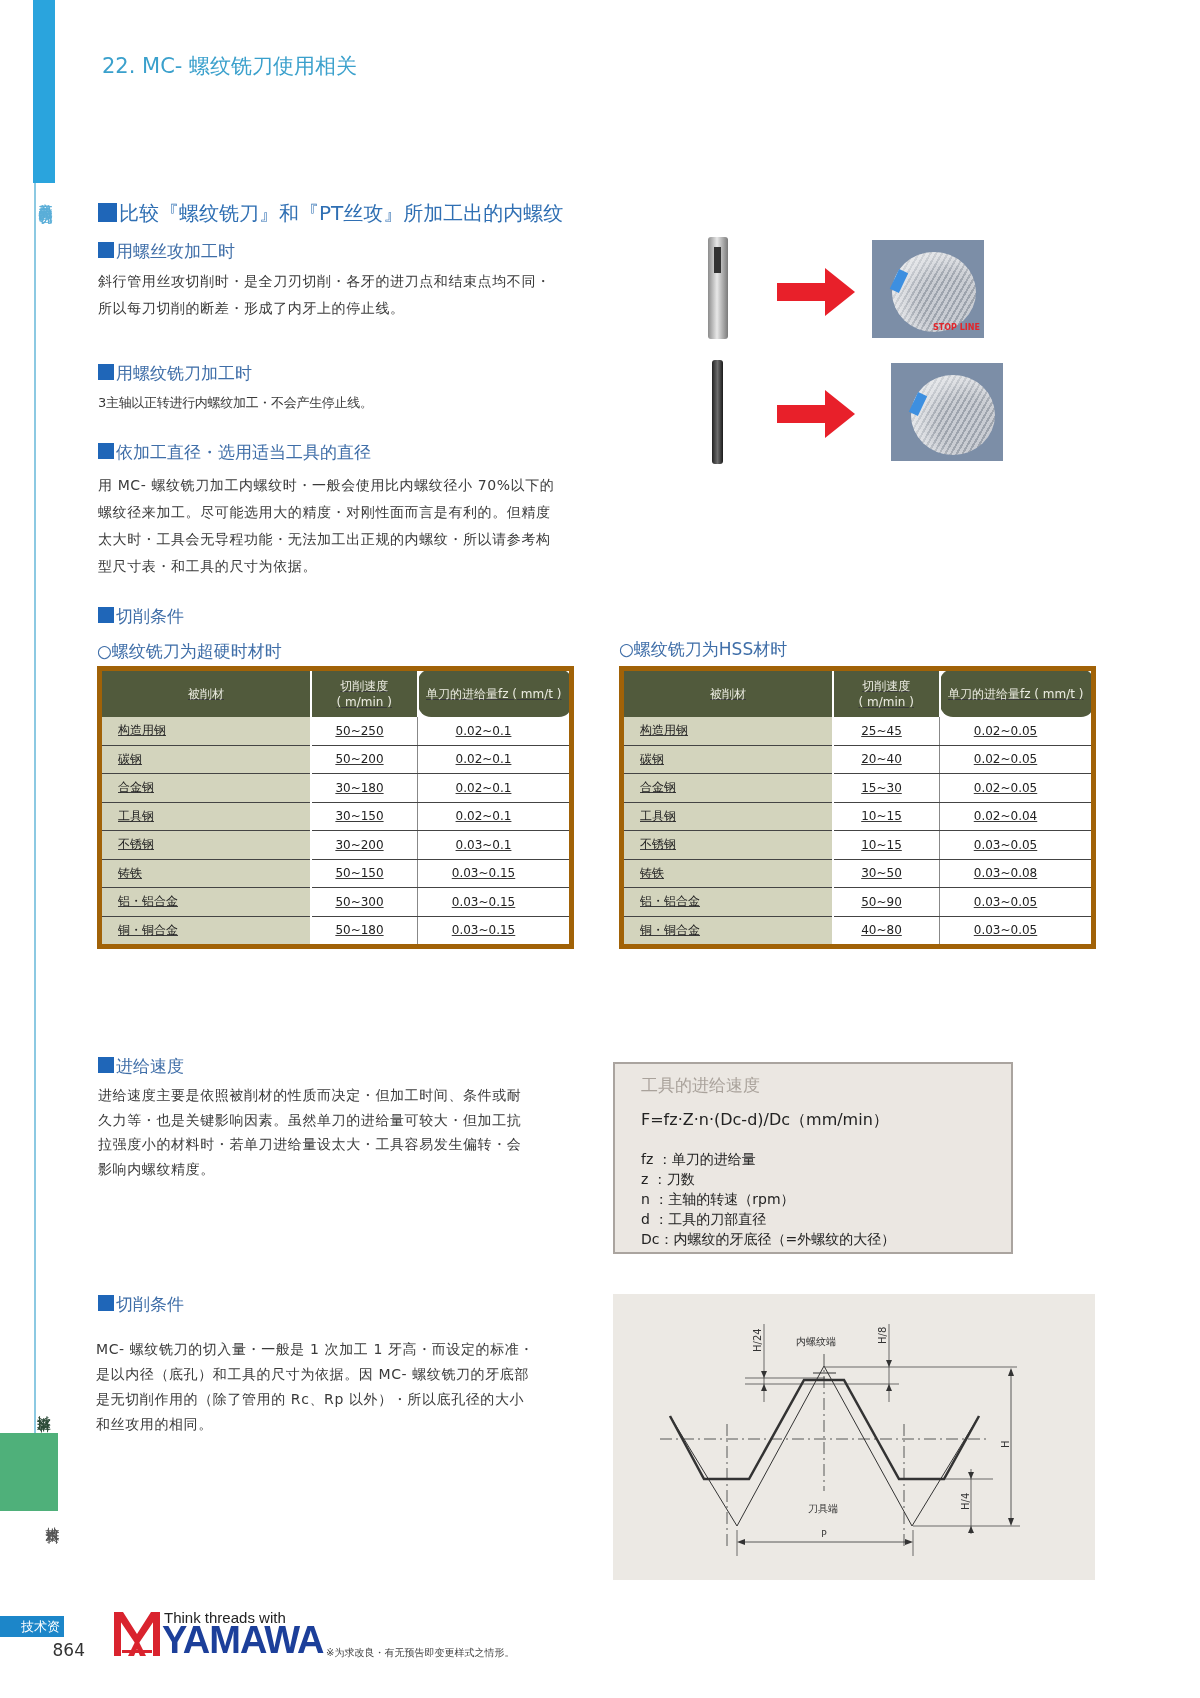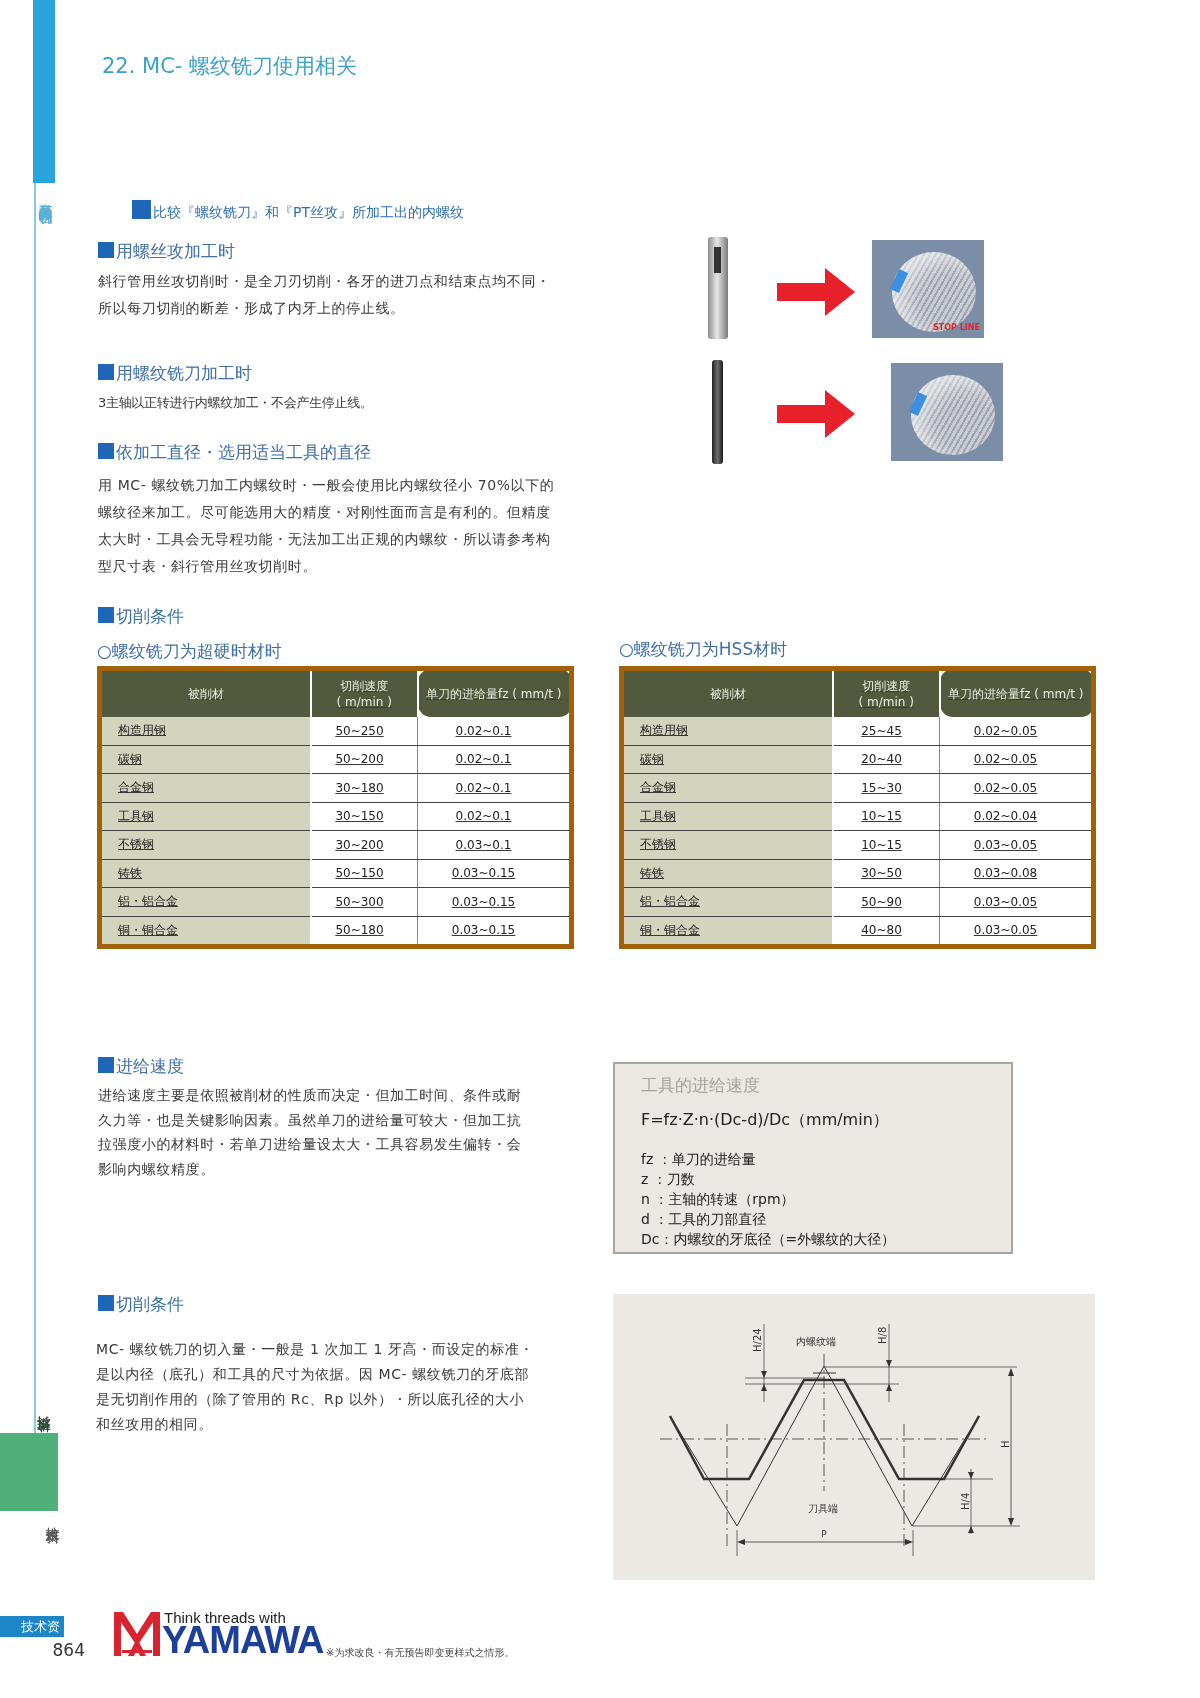--- a/index.html
+++ b/index.html
@@ -13,21 +13,21 @@
   
   .rail-top { left: 33px; top: 0; width: 22px; height: 183px; background: #2aa4dd; }
   .rail-line { left: 34px; top: 183px; width: 2px; height: 1260px; background: #8cc9e2; }
   .rail-text { left: 38px; top: 192px; width: 16px; font-size: 14px; line-height: 16.5px; color: #5aaed8; writing-mode: vertical-rl; letter-spacing: 1px; }
   .rail-green { left: 0; top: 1433px; width: 58px; height: 78px; background: #4fb07a; }
   .rail-green-text { left: 34px; top: 1440px; font-size: 14px; color: #2c4a37; writing-mode: vertical-rl; transform: rotate(180deg); letter-spacing: 1px; }
   .rail-gray-text { left: 44px; top: 1516px; font-size: 14px; color: #555; writing-mode: vertical-rl; letter-spacing: 1px; }
 
   .page-title { left: 102px; top: 52px; font-size: 21px; color: #3aa0cc; }
 
-  .h-main { font-size: 14px; color: #2f6fb3; margin-left: 34px; }
+  .h-main { font-size: 20px; color: #2f6fb3; }
   .h-sub { font-size: 17px; color: #3f6ea8; }
   .sq { display: inline-block; width: 16px; height: 16px; background: #1f66b8; margin-right: 2px; vertical-align: -1px; }
   .sq.big { width: 19px; height: 19px; vertical-align: -2px; }
   .para { font-size: 14px; line-height: 27px; color: #3a3a3a; letter-spacing: 0.6px; }
 
   
   .tool { border-radius: 3px; }
   .tool-tap { left: 708px; top: 237px; width: 20px; height: 102px; background: linear-gradient(90deg,#8c8c8c,#e8e8e8 45%,#b5b5b5 70%,#7a7a7a); }
   .tool-tap .band { position:absolute; left: 6px; top: 10px; width: 7px; height: 26px; background: #333; }
   .tool-mill { left: 712px; top: 360px; width: 11px; height: 104px; background: linear-gradient(90deg,#222,#6d6d6d 50%,#1a1a1a); }
@@ -118,21 +118,21 @@
     <div class="blue"></div>
 </div>
 
 <div class="abs h-sub" style="left:98px; top:441px;">
   <span class="sq"></span><span>依加工直径・选用适当工具的直径</span>
 </div>
 <div class="abs para" style="left:98px; top:472px;">
   <div>用 MC- 螺纹铣刀加工内螺纹时・一般会使用比内螺纹径小 70%以下的</div>
   <div>螺纹径来加工。尽可能选用大的精度・对刚性面而言是有利的。但精度</div>
   <div>太大时・工具会无导程功能・无法加工出正规的内螺纹・所以请参考构</div>
-  <div>型尺寸表・斜行管用丝攻切削时。</div>
+  <div>型尺寸表・和工具的尺寸为依据。</div>
 </div>
 
 <div class="abs h-sub" style="left:98px; top:605px;">
   <span class="sq"></span><span>切削条件</span>
 </div>
 <div class="abs tbl-title" style="left:97px; top:640px;">○螺纹铣刀为超硬时材时</div>
 <div class="abs tbl-title" style="left:619px; top:638px;">○螺纹铣刀为HSS材时</div>
 
 <table class="ct tbl-wrap" style="left:97px; top:666px;">
   <thead>

